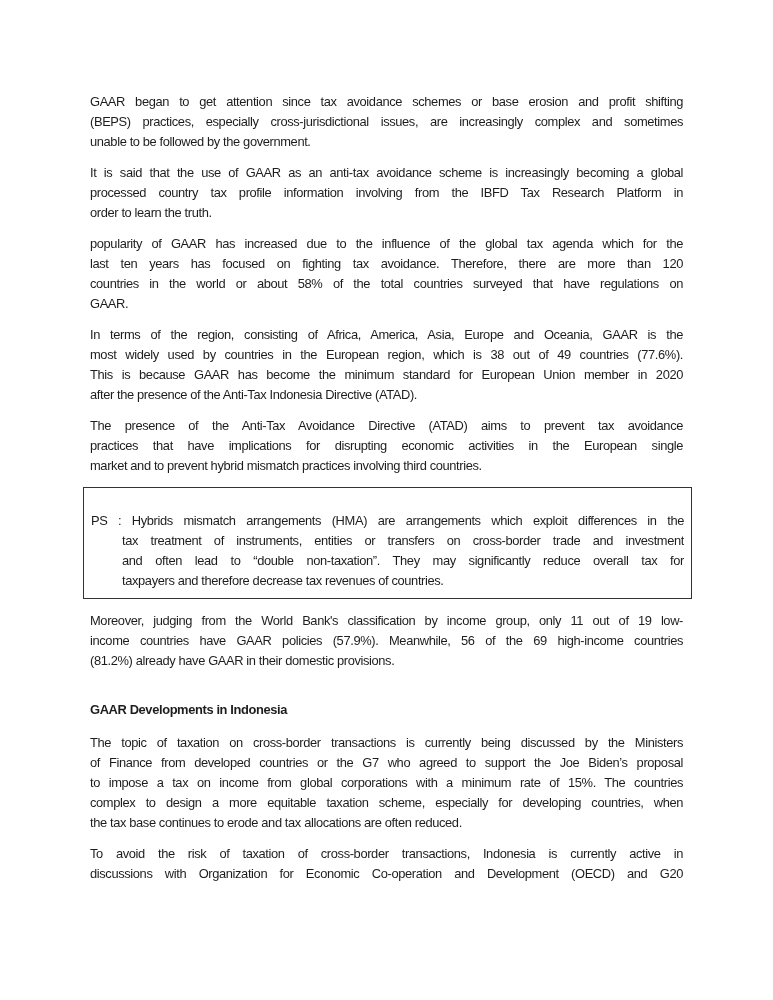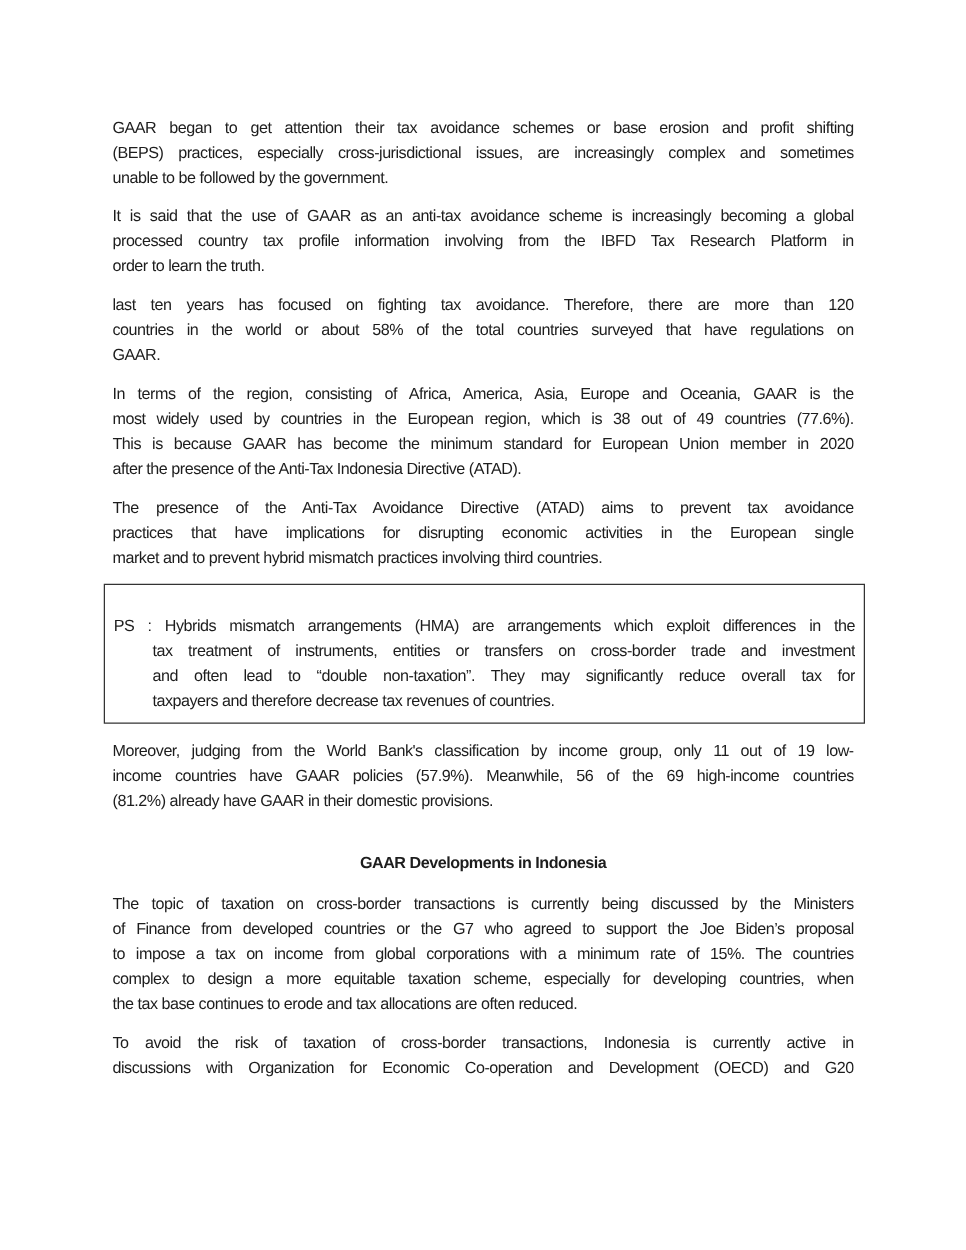--- a/index.html
+++ b/index.html
@@ -29,49 +29,49 @@
     overflow: hidden;
     text-align: justify;
     text-align-last: justify;
   }
   .line.endline {
     text-align-last: left;
   }
   .heading {
     font-weight: 700;
     margin: 29px 0 13px 0;
-    text-align: center;
   }
   .note-box {
     border: 1px solid var(--box-border-color, #333333);
     margin-left: -7px;
     margin-right: -9px;
     margin-bottom: 12px;
     padding: 23px 7px 7px 7px;
   }
   .note-box .line.hang {
     padding-left: 31px;
   }
 </style>
 </head>
 <body>
 
 <div class="page" style="--page-bg: #ffffff; --text-color: #1d1d1d; --box-border-color: #333333;">
   <div id="doc-content">
       <div class="block para">
-        <div class="line">GAAR began to get attention their tax avoidance schemes or base erosion and profit shifting</div>
+        <div class="line">GAAR began to get attention since tax avoidance schemes or base erosion and profit shifting</div>
         <div class="line">(BEPS) practices, especially cross-jurisdictional issues, are increasingly complex and sometimes</div>
         <div class="line endline">unable to be followed by the government.</div>
       </div>
       <div class="block para">
         <div class="line">It is said that the use of GAAR as an anti-tax avoidance scheme is increasingly becoming a global</div>
         <div class="line">processed country tax profile information involving from the IBFD Tax Research Platform in</div>
         <div class="line endline">order to learn the truth.</div>
       </div>
       <div class="block para">
+        <div class="line">popularity of GAAR has increased due to the influence of the global tax agenda which for the</div>
         <div class="line">last ten years has focused on fighting tax avoidance. Therefore, there are more than 120</div>
         <div class="line">countries in the world or about 58% of the total countries surveyed that have regulations on</div>
         <div class="line endline">GAAR.</div>
       </div>
       <div class="block para">
         <div class="line">In terms of the region, consisting of Africa, America, Asia, Europe and Oceania, GAAR is the</div>
         <div class="line">most widely used by countries in the European region, which is 38 out of 49 countries (77.6%).</div>
         <div class="line">This is because GAAR has become the minimum standard for European Union member in 2020</div>
         <div class="line endline">after the presence of the Anti-Tax Indonesia Directive (ATAD).</div>
       </div>

